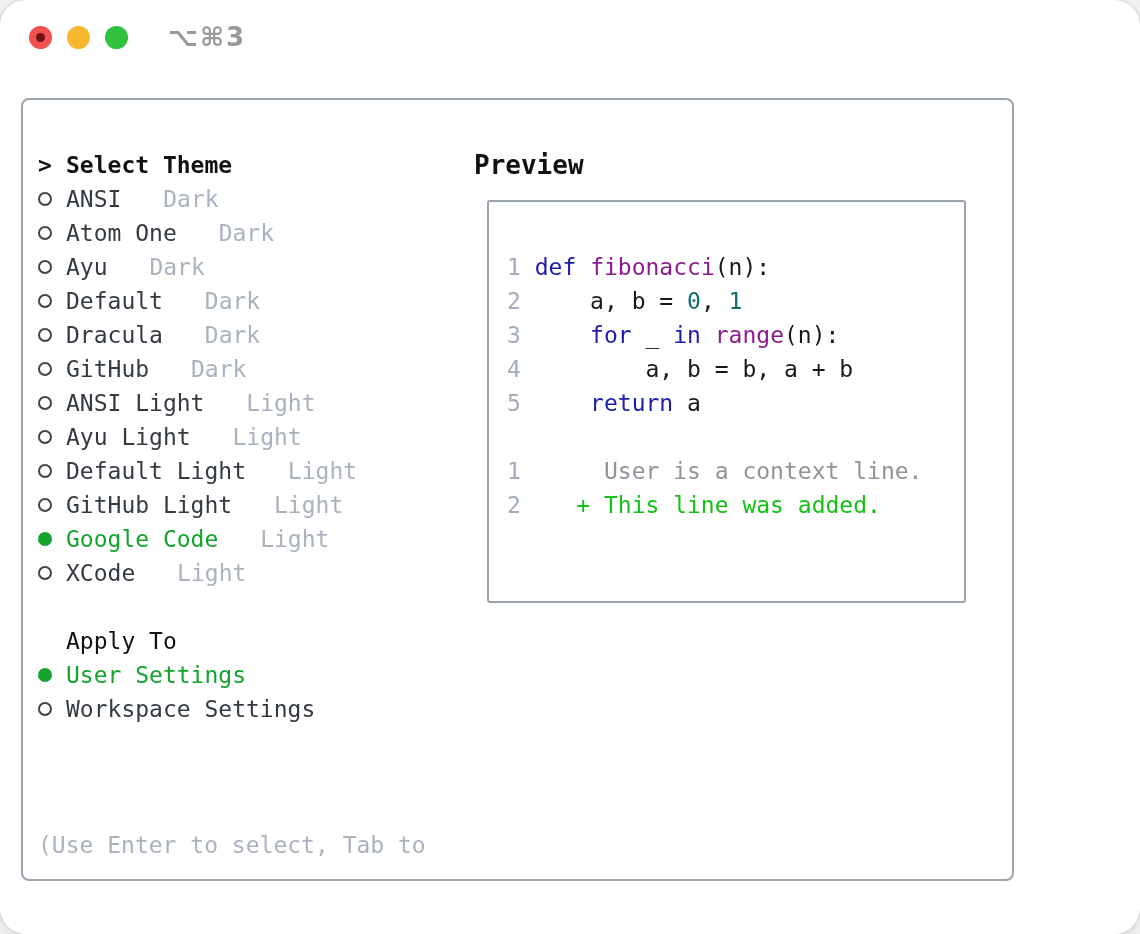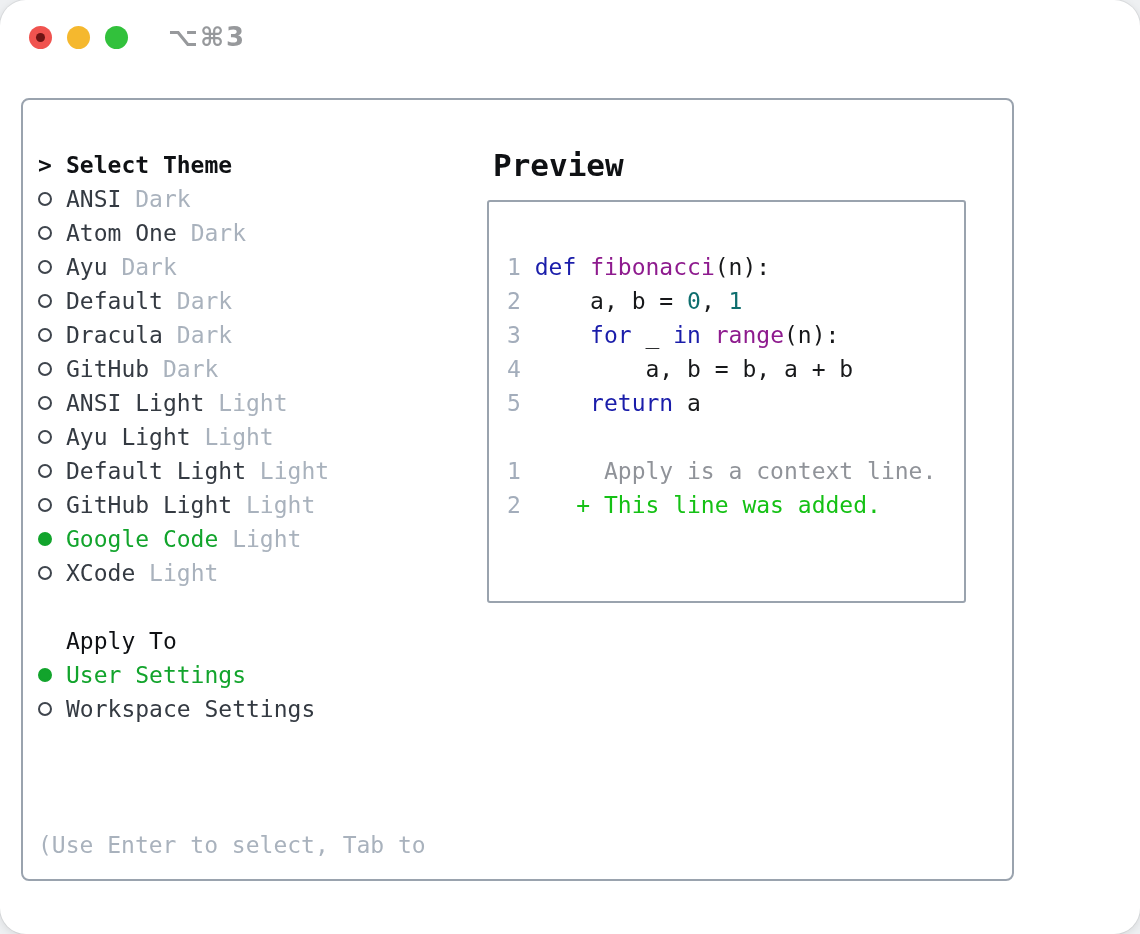--- a/index.html
+++ b/index.html
@@ -47,30 +47,30 @@
     width:28px;flex:0 0 28px;
   }
   .hdr .prefix{font-weight:bold;color:var(--ink);}
   .hdr .label{font-weight:bold;color:var(--ink);text-align:center;}
   .radio{
     display:inline-block;width:14px;height:14px;border-radius:50%;
     border:2px solid var(--radio-ring);box-sizing:border-box;background:transparent;
   }
   .selected .radio{background:var(--green);border-color:var(--green);}
   .selected .label{color:var(--green);}
-  .variant{color:var(--dim);}
+  .variant{color:var(--dim);margin-left:28px;}
   .plain-hdr .label{color:var(--ink);}
   .spacer{height:34px;}
   .help{
     font-size:23px;line-height:34px;color:var(--dim);white-space:pre;
   }
   
   .preview-title{
-    position:absolute;left:470px;top:48px;height:34px;display:flex;align-items:center;
-    font-size:31px;font-weight:bold;color:var(--ink);
+    position:absolute;left:451px;top:48px;height:34px;display:flex;align-items:center;
+    font-size:26px;font-weight:bold;color:var(--ink);
   }
   .preview-box{
     position:absolute;left:464px;top:100px;width:479px;height:403px;
     border:2px solid var(--border);border-radius:3px;box-sizing:border-box;
     background:#ffffff;overflow:hidden;
   }
   .code-area{position:absolute;left:18px;top:48px;}
   .cline{height:34px;line-height:34px;font-size:23px;white-space:pre;}
   .ln{color:var(--ln);}
   .tk-kw{color:var(--kw);}
@@ -145,21 +145,21 @@
         <div class="code-area">
           <div id="code-lines">
               <div class="cline"><span class="ln">1</span> <span class="tk-kw">def</span><span class="tk-pl"> </span><span class="tk-fn">fibonacci</span><span class="tk-pl">(n):</span></div>
               <div class="cline"><span class="ln">2</span> <span class="tk-pl">    a, b = </span><span class="tk-lit">0</span><span class="tk-pl">, </span><span class="tk-lit">1</span></div>
               <div class="cline"><span class="ln">3</span> <span class="tk-pl">    </span><span class="tk-kw">for</span><span class="tk-pl"> _ </span><span class="tk-kw">in</span><span class="tk-pl"> </span><span class="tk-fn">range</span><span class="tk-pl">(n):</span></div>
               <div class="cline"><span class="ln">4</span> <span class="tk-pl">        a, b = b, a + b</span></div>
               <div class="cline"><span class="ln">5</span> <span class="tk-pl">    </span><span class="tk-kw">return</span><span class="tk-pl"> a</span></div>
             </div>
           <div class="cline"> </div>
           <div id="diff-lines">
-              <div class="cline"><span class="ln">1</span><span class="diff-context">      Apply is a context line.</span></div>
+              <div class="cline"><span class="ln">1</span><span class="diff-context">      User is a context line.</span></div>
               <div class="cline"><span class="ln">2</span><span class="diff-added">    + This line was added.</span></div>
             </div>
         </div>
       </div>
 
     </div>
   </div>
 </div>
 
 </body></html>

